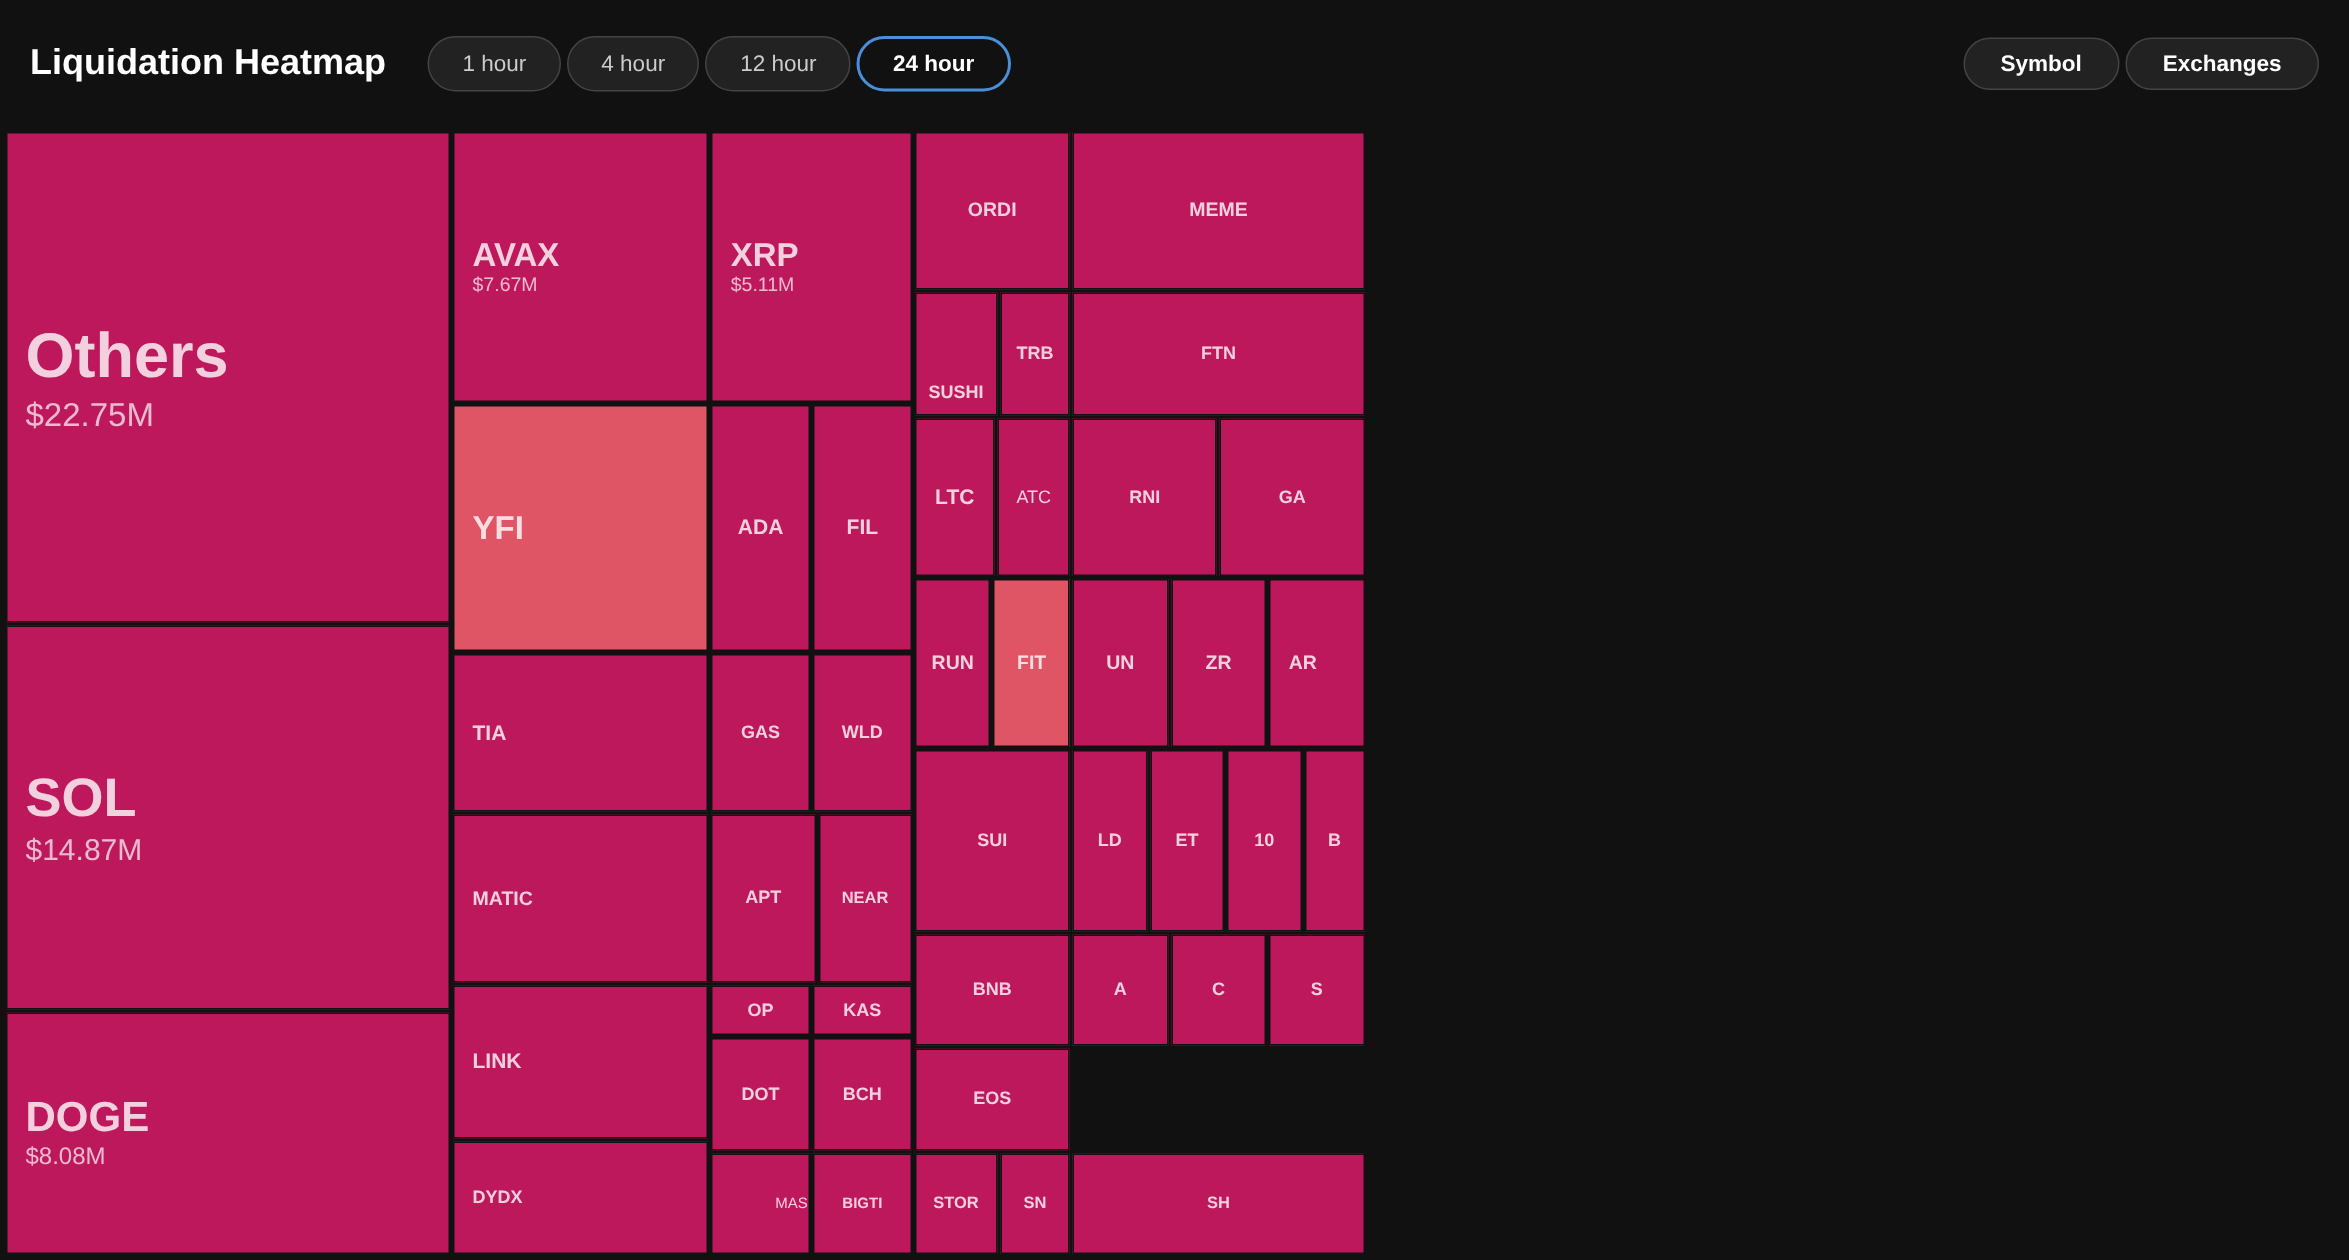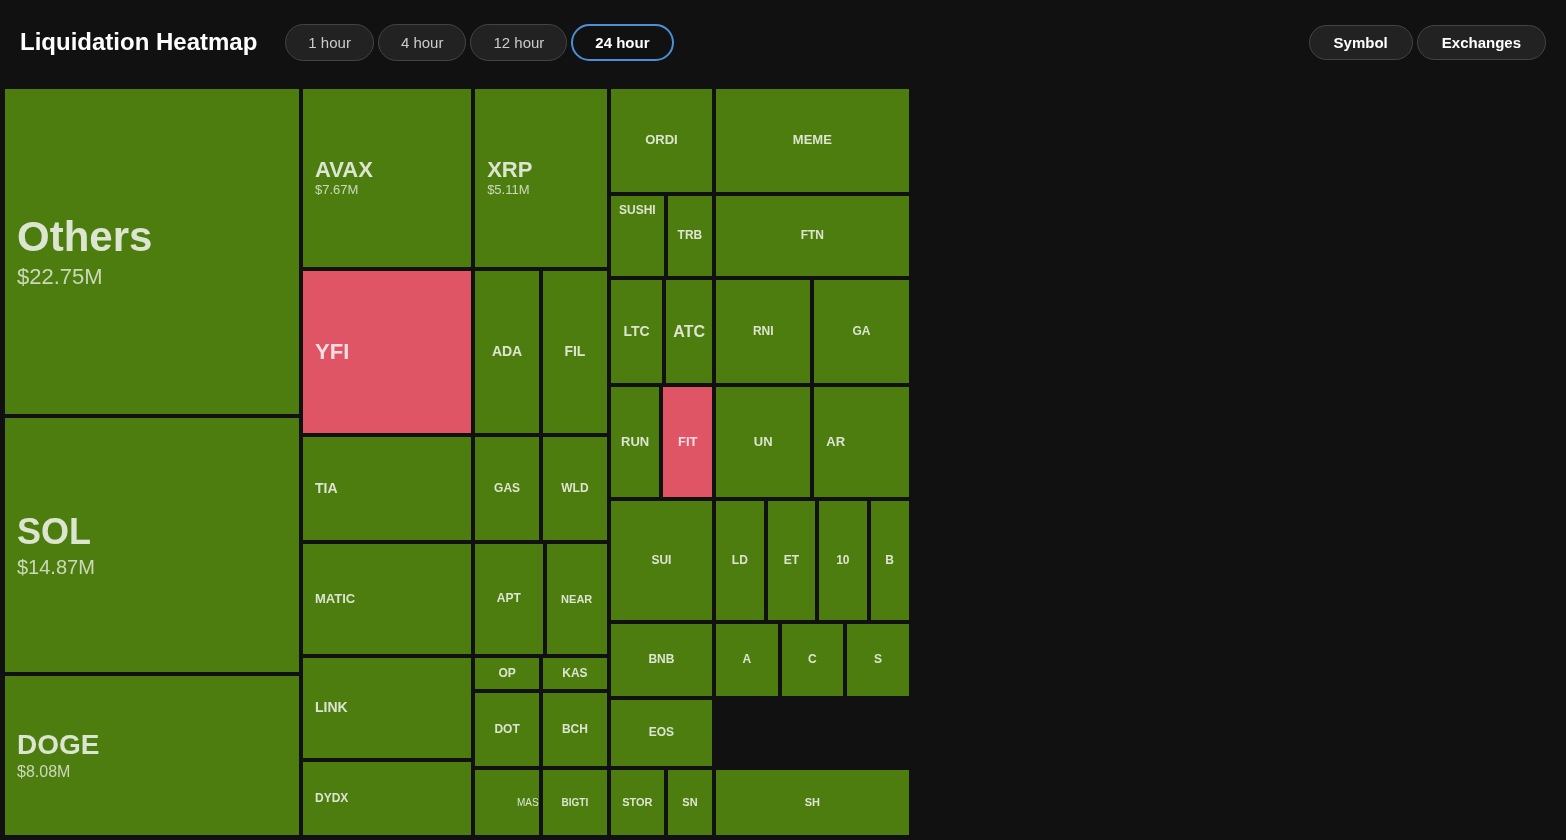--- a/index.html
+++ b/index.html
@@ -74,21 +74,21 @@
       height: calc(840px - 84px);
       display: flex;
       background: #111;
       padding: 4px;
       gap: 2px;
     }
 
     
     .cell {
       position: relative;
-      background: #4d7c0f;
+      background: #be185d;
       border: 1px solid #111;
       display: flex;
       flex-direction: column;
       justify-content: center;
       align-items: flex-start;
       padding: 8px 12px;
       overflow: hidden;
     }
 
     .cell.red {
@@ -285,33 +285,33 @@
         </div>
       </div>
 
       <div style="display:flex; flex-direction:column; gap:2px; width:17%;">
         <div style="display:flex; gap:2px; height:14%;">
           <div class="cell" style="flex:1; justify-content:center; align-items:center;">
             <span class="cell-name" style="font-size:13px; font-weight:700;">ORDI</span>
           </div>
         </div>
         <div style="display:flex; gap:2px; height:11%;">
-          <div class="cell" style="flex:1; justify-content:flex-start; align-items:center;">
+          <div class="cell" style="flex:1; justify-content:flex-end; align-items:center;">
             <span class="cell-name" style="font-size:12px; font-weight:700;">SUSHI</span>
           </div>
           <div class="cell" style="flex:0.7; justify-content:center; align-items:center;">
             <span class="cell-name" style="font-size:12px; font-weight:700;">TRB</span>
           </div>
         </div>
         <div style="display:flex; gap:2px; height:14%;">
           <div class="cell" style="flex:1; justify-content:center; align-items:center;">
             <span class="cell-name" style="font-size:14px; font-weight:700;">LTC</span>
           </div>
           <div class="cell" style="flex:0.8; justify-content:center; align-items:center;">
-            <span class="cell-name" style="font-size:16px; font-weight:700;">ATC</span>
+            <span class="cell-name" style="font-size:12px; font-weight:400;">ATC</span>
           </div>
         </div>
         <div style="display:flex; gap:2px; height:15%;">
           <div class="cell" style="flex:1; justify-content:center; align-items:center;">
             <span class="cell-name" style="font-size:13px; font-weight:700;">RUN</span>
           </div>
           <div class="cell red" style="flex:1; justify-content:center; align-items:center;">
             <span class="cell-name" style="font-size:13px; font-weight:700;">FIT</span>
           </div>
         </div>
@@ -356,20 +356,23 @@
             <span class="cell-name" style="font-size:12px; font-weight:700;">RNI</span>
           </div>
           <div class="cell" style="flex:1; justify-content:center; align-items:center;">
             <span class="cell-name" style="font-size:12px; font-weight:700;">GA</span>
           </div>
         </div>
         <div style="display:flex; gap:2px; height:15%;">
           <div class="cell" style="flex:1; justify-content:center; align-items:center;">
             <span class="cell-name" style="font-size:13px; font-weight:700;">UN</span>
           </div>
+          <div class="cell" style="flex:1; justify-content:center; align-items:center;">
+            <span class="cell-name" style="font-size:13px; font-weight:700;">ZR</span>
+          </div>
           <div class="cell" style="flex:1; justify-content:center; ">
             <span class="cell-name" style="font-size:13px; font-weight:700;">AR</span>
           </div>
         </div>
         <div style="display:flex; gap:2px; flex:1;">
           <div class="cell" style="flex:1; justify-content:center; align-items:center;">
             <span class="cell-name" style="font-size:12px; font-weight:700;">LD</span>
           </div>
           <div class="cell" style="flex:1; justify-content:center; align-items:center;">
             <span class="cell-name" style="font-size:12px; font-weight:700;">ET</span>

